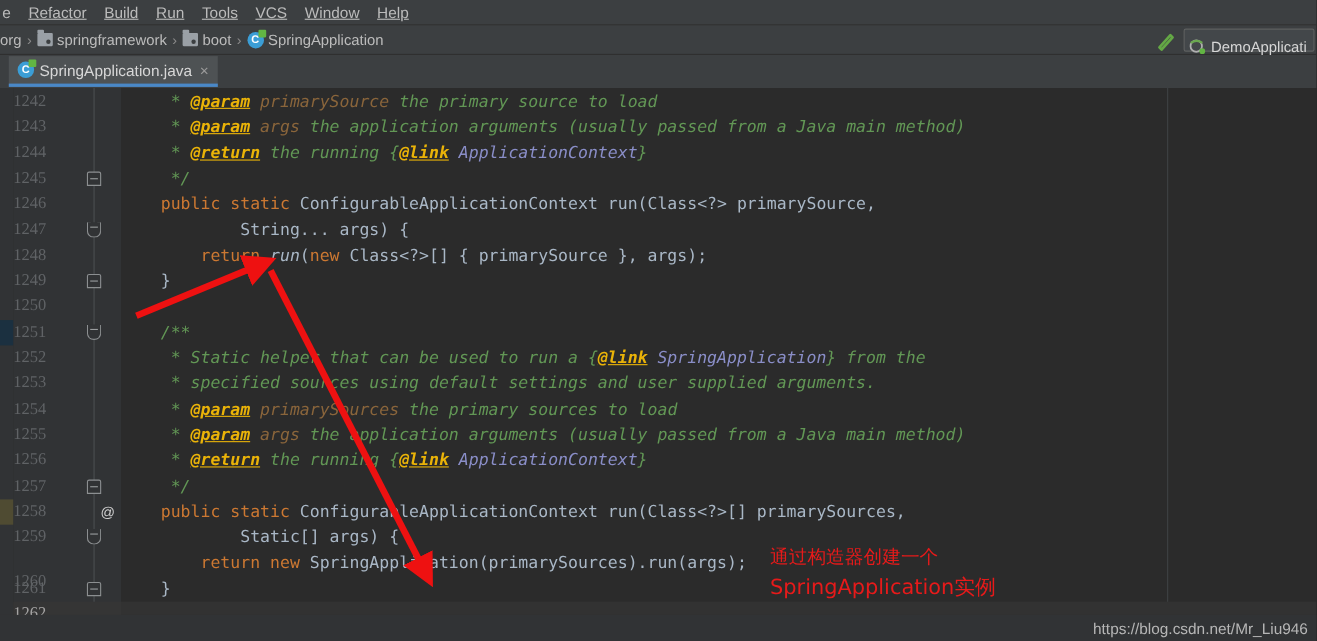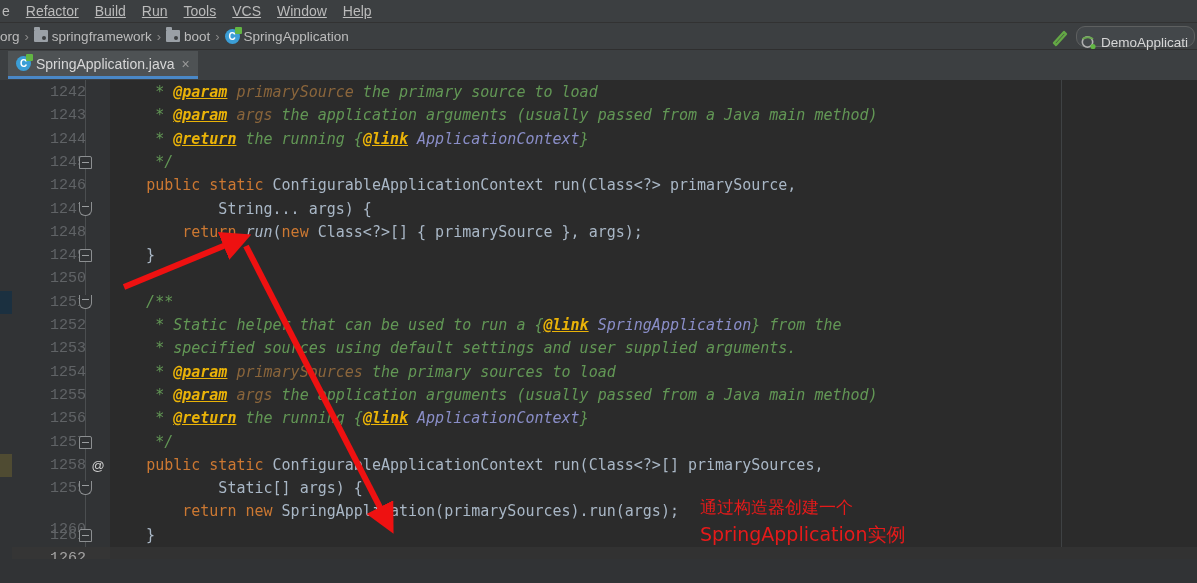--- a/index.html
+++ b/index.html
@@ -90,21 +90,21 @@
     position: absolute; right: 0; top: 0; height: 27px;
     display: flex; align-items: center; gap: 6px; padding-right: 2px;
   }
   .hammer {
     width: 20px; height: 20px; position: relative;
   }
   .runcfg {
     display: flex; align-items: center;
     height: 21px;
     border: 1px solid #5e6060;
-    border-radius: 9px;
+    border-radius: 2px;
     background: #43474a;
     padding: 12px 6px 0 4px;
     color: #d6d6d6; font-size: 13.5px;
     white-space: nowrap;
   }
   .ico-run-cfg {
     width: 15px; height: 15px; margin-right: 5px;
     position: relative; display:inline-block;
   }
 
@@ -145,23 +145,22 @@
   .foldline {
     position: absolute; left: 85px; top: 0; width: 1px; height: 503px;
     background: #4b4e50;
   }
   .vguide {
     position: absolute; left: 1061px; top: 0; width: 1px; height: 503px;
     background: #3f4244;
   }
   .lnum {
     position: absolute; left: 12px; width: 74px;
-    text-align: right;
     color: #606366;
-    font-family: Liberation Mono, monospace;
+    font-family: Liberation Serif, serif;
     font-size: 15px;
     line-height: 23.3px;
   }
   .lnum.cur { color: #a4a3a3; }
   .atmark {
     position: absolute; left: 90px; width: 16px;
     text-align: center; color: #cfcfcf;
     font-size: 13px; line-height: 23.3px;
   }
   .code {
@@ -374,14 +373,15 @@
       </marker>
     </defs>
     <line id="arrow0" stroke="#ee1111" stroke-width="6" marker-end="url(#ah)" x1="124" y1="287" x2="238" y2="240"></line>
     <line id="arrow1" stroke="#ee1111" stroke-width="6" marker-end="url(#ah)" x1="246" y1="246" x2="387" y2="521"></line>
   </svg>
 
   <div class="annot" style="left:700px; top:522px; font-size:19px;">SpringApplication实例</div>
   <div class="annot" style="left:700px; top:495px;">通过构造器创建一个</div>
 
   <div class="botbar"></div>
+  <div class="watermark">https://blog.csdn.net/Mr_Liu946</div>
 
 </div>
 
 </body></html>

